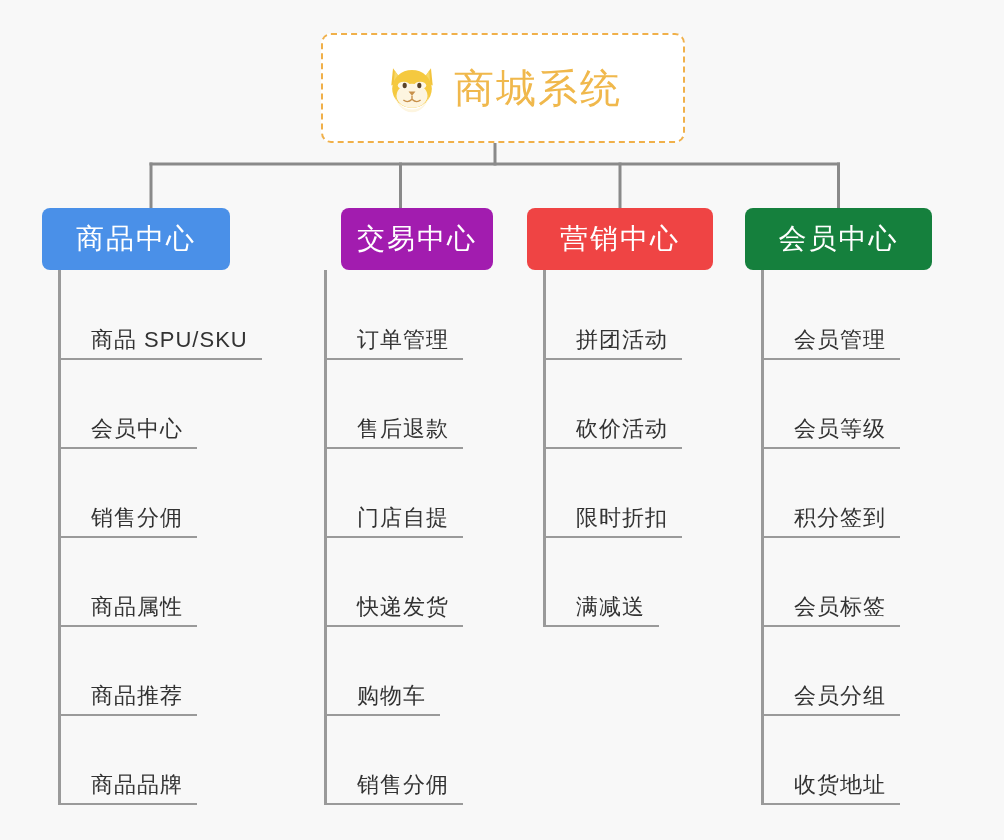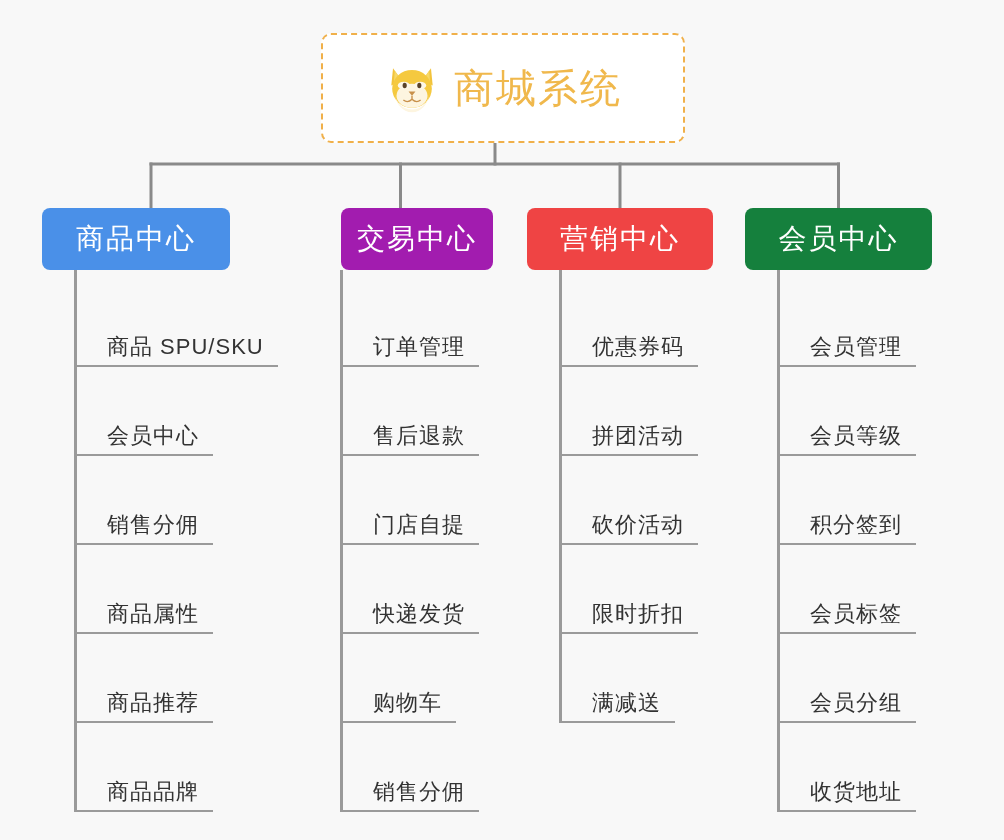--- a/index.html
+++ b/index.html
@@ -77,23 +77,23 @@
     align-items: center;
     justify-content: center;
     color: #ffffff;
     font-size: 28px;
     letter-spacing: 2px;
     white-space: nowrap;
   }
 
   .leaf-list {
     position: relative;
-    margin-left: 32px;
+    margin-left: 16px;
     border-left: 3px solid #9a9a9a;
-    padding-top: 8px;
+    padding-top: 1px;
   }
 
   .leaf-item {
     position: relative;
     height: 89px;
     display: flex;
     align-items: flex-end;
   }
 
   .leaf-inner {
@@ -197,23 +197,20 @@
             <div class="leaf-inner"><span class="leaf-label">销售分佣</span></div>
           </div>
         </div>
       </div>
       <div class="column" style="left: 527px; width: 186px;">
         <div class="cat-header" style="background: #ef4444;">
           <span>营销中心</span>
         </div>
         <div class="leaf-list">
           <div class="leaf-item">
-            <div class="leaf-inner"><span class="leaf-label">优惠券码</span></div>
-          </div>
-          <div class="leaf-item">
             <div class="leaf-inner"><span class="leaf-label">拼团活动</span></div>
           </div>
           <div class="leaf-item">
             <div class="leaf-inner"><span class="leaf-label">砍价活动</span></div>
           </div>
           <div class="leaf-item">
             <div class="leaf-inner"><span class="leaf-label">限时折扣</span></div>
           </div>
           <div class="leaf-item">
             <div class="leaf-inner"><span class="leaf-label">满减送</span></div>

